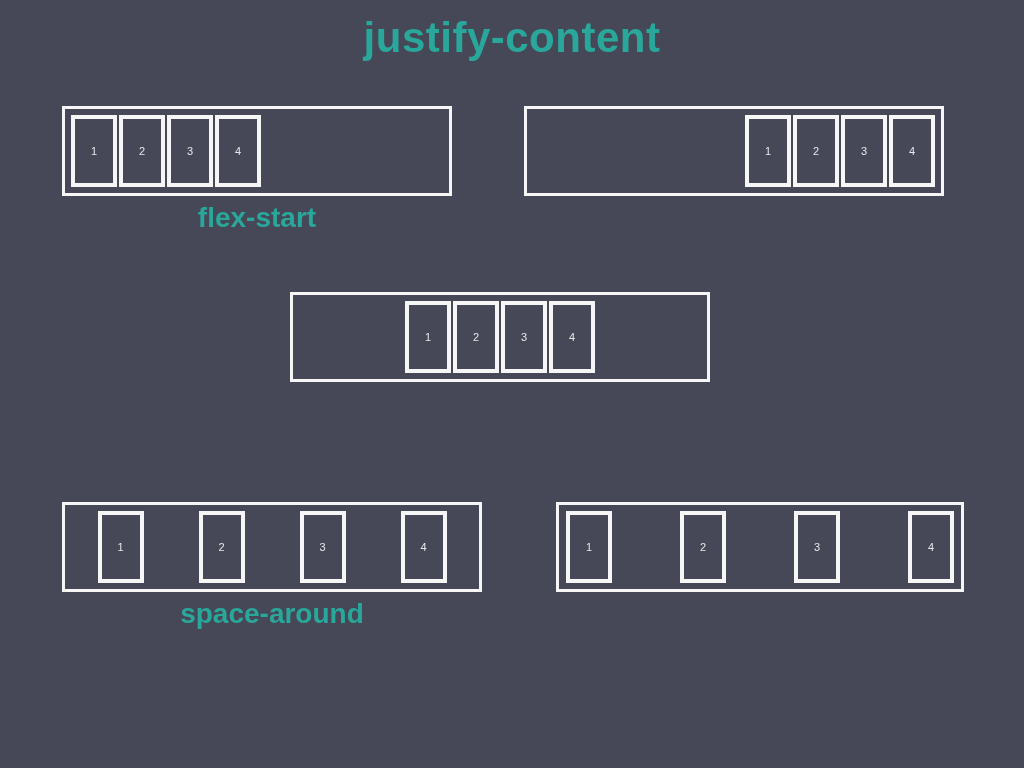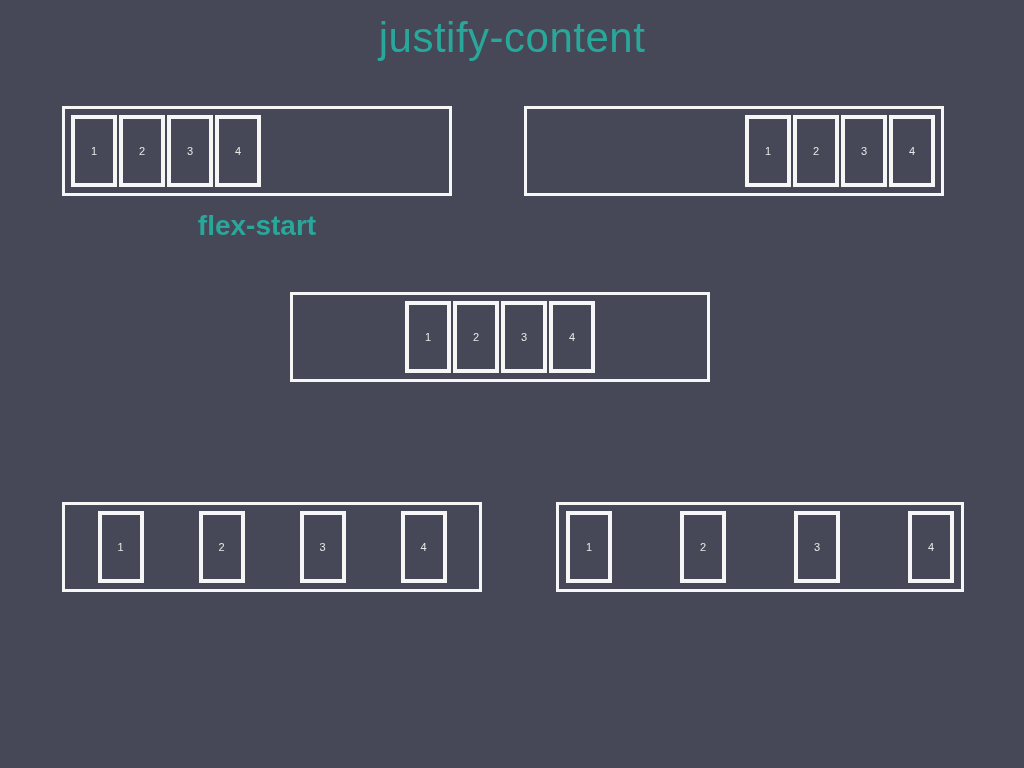--- a/index.html
+++ b/index.html
@@ -10,21 +10,21 @@
     color: #f6f6f6;
     position: relative;
   }
   .title {
     position: absolute;
     top: 14px;
     left: 0;
     width: 100%;
     text-align: center;
     font-size: 42px;
-    font-weight: 400;
+    font-weight: 700;
     color: #2aa79b;
     letter-spacing: 0.5px;
   }
   .example {
     position: absolute;
   }
   .container {
     border: 3px solid #f6f6f6;
     padding: 5px;
     display: flex;
@@ -42,21 +42,21 @@
     font-weight: 400;
     color: #e8e8e8;
     margin: 0 2px;
     flex: 0 0 auto;
   }
   .label {
     text-align: center;
     font-size: 28px;
     font-weight: 700;
     color: #2aa79b;
-    margin-top: 14px;
+    margin-top: 6px;
   }
 
   
   .ex-flex-start   { top: 106px; left: 62px;  width: 390px; }
   .ex-flex-end     { top: 106px; left: 524px; width: 420px; }
   .ex-center       { top: 292px; left: 290px; width: 420px; }
   .ex-space-around { top: 502px; left: 62px;  width: 420px; }
   .ex-space-between{ top: 502px; left: 556px; width: 408px; }
 
   .ex-flex-start .container   { justify-content: flex-start; }
@@ -101,20 +101,21 @@
   </div>
 </div>
 
 <div class="example ex-space-around">
   <div class="container">
     <div class="item">1</div>
     <div class="item">2</div>
     <div class="item">3</div>
     <div class="item">4</div>
   </div>
+  <div class="label">space-around</div>
 </div>
 
 <div class="example ex-space-between">
   <div class="container">
     <div class="item">1</div>
     <div class="item">2</div>
     <div class="item">3</div>
     <div class="item">4</div>
   </div>
 </div>

